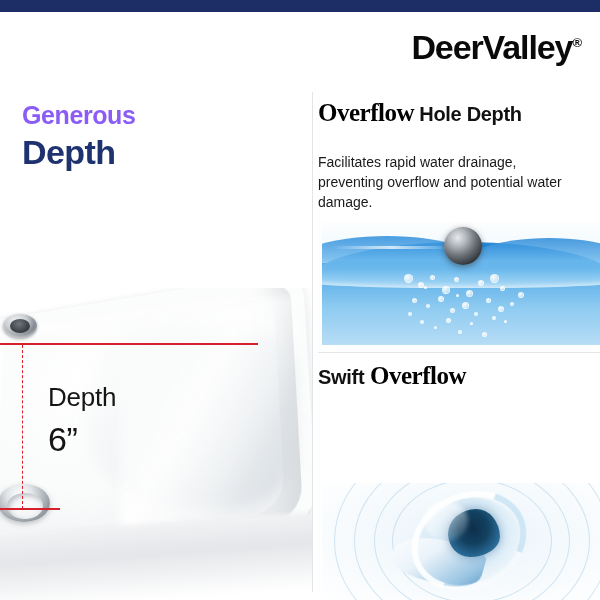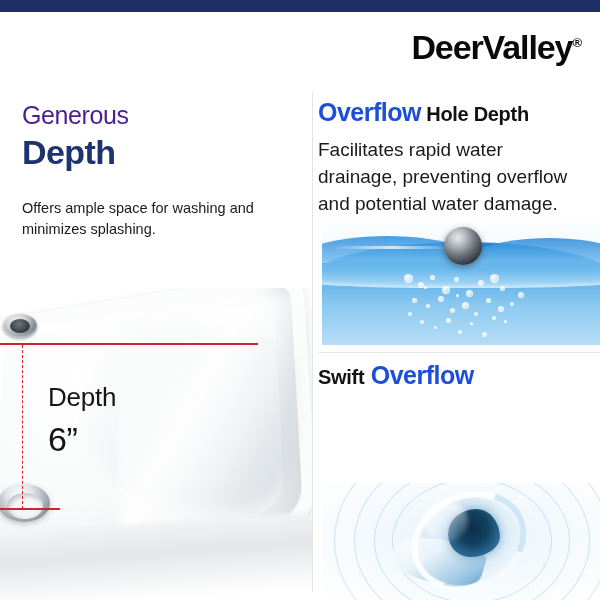--- a/index.html
+++ b/index.html
@@ -25,21 +25,21 @@
     color:#0a0a0a; line-height:1; white-space:nowrap;
   }
   .logo .reg{ font-size:13px; vertical-align:super; letter-spacing:0; font-weight:700; }
 
   
   .left-col{
     position:absolute; left:0; top:95px; width:312px; height:505px;
   }
   .kicker{
     position:absolute; left:22px; top:6px;
-    font-size:25px; font-weight:400; color:#4c1d95; letter-spacing:-0.4px;
+    font-size:25px; font-weight:700; color:#8b5cf6; letter-spacing:-0.4px;
   }
   .headline{
     position:absolute; left:22px; top:38px;
     font-size:34px; font-weight:700; color:#1e3270; letter-spacing:-0.6px;
   }
   .left-body{
     position:absolute; left:22px; top:103px; width:268px;
     font-size:14.5px; line-height:1.45; color:#1a1a1a;
   }
 
@@ -144,25 +144,25 @@
   .h-divider{
     position:absolute; left:318px; top:352px; width:282px; height:1px;
     background:#e3e6e9;
   }
 
   
   .panel-overflow{ position:absolute; left:318px; top:100px; width:282px; }
   .panel-drainage{ position:absolute; left:318px; top:363px; width:282px; }
 
   .panel-title{ white-space:nowrap; line-height:1; }
-  .t-big{ font-size:25px; font-weight:700; color:#1d4ed8; letter-spacing:-0.5px; }
+  .t-big{ font-size:25px; font-weight:700; color:#000000; letter-spacing:-0.5px;font-family:Liberation Serif, serif; }
   .t-small{ font-size:20px; font-weight:700; color:#111111; letter-spacing:-0.3px; }
   .panel-body{
-    margin-top:12px; width:258px;
-    font-size:19px; line-height:1.42; color:#1a1a1a;
+    margin-top:28px; width:258px;
+    font-size:14px; line-height:1.42; color:#1a1a1a;
   }
 
   
   .water-photo{
     position:absolute; left:322px; top:222px; width:278px; height:123px;
     overflow:hidden;
     background:linear-gradient(180deg,#fdfefe 0%,#f5fbfe 14%,#ffffff 18%,#ffffff 22%);
   }
   .water-body{
     position:absolute; left:0; bottom:0; width:278px; height:82px;
@@ -261,21 +261,20 @@
 <div class="topbar"></div>
 
 <div class="logo"><span>DeerValley</span><span class="reg">®</span></div>
 
 <div class="v-divider"></div>
 <div class="h-divider"></div>
 
 <div class="left-col">
   <div class="kicker">Generous</div>
   <div class="headline">Depth</div>
-  <div class="left-body">Offers ample space for washing and minimizes splashing.</div>
 </div>
 
 <div class="sink-stage">
   <div class="sink-body"></div>
   <div class="sink-rim"></div>
   <div class="sink-basin"></div>
   <div class="sink-shade-a"></div>
   <div class="sink-edge-hl"></div>
   <div class="sink-shade-b"></div>
   <div class="overflow-hole"></div>

